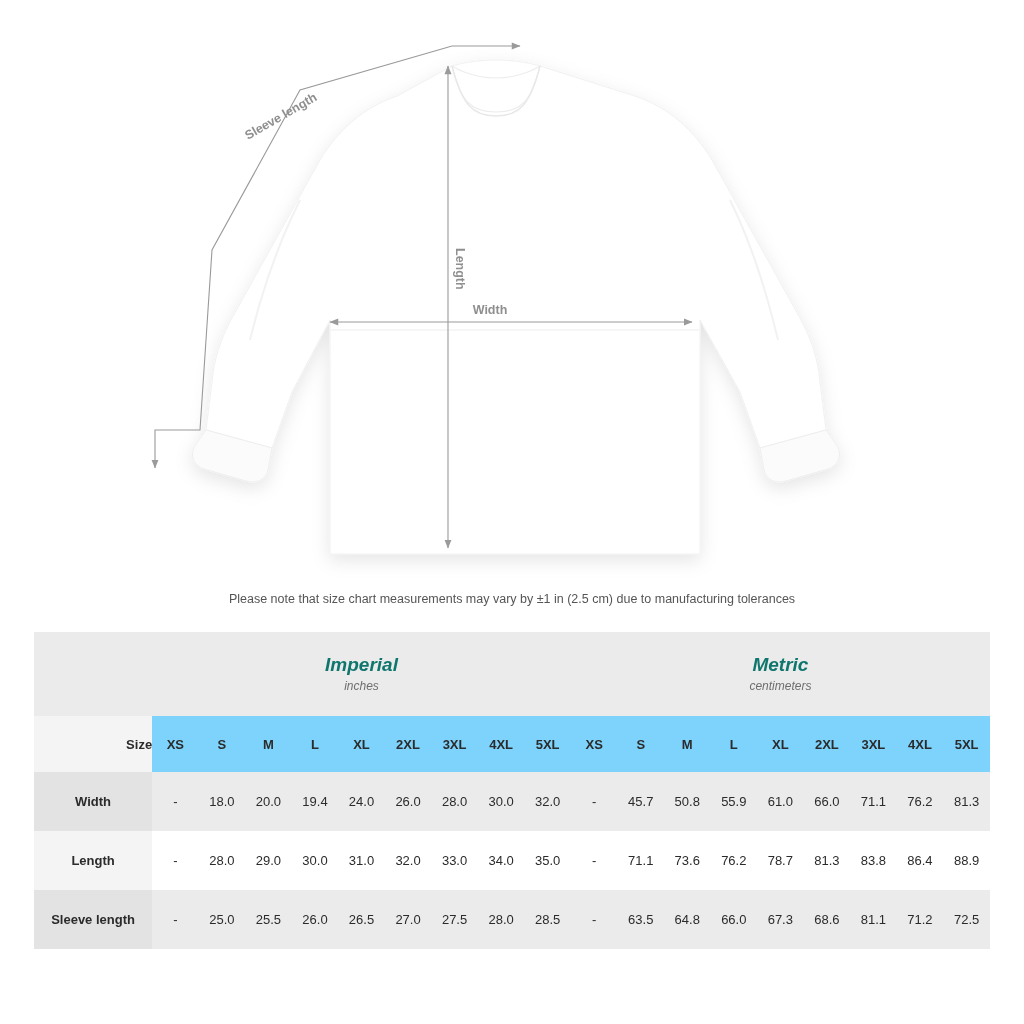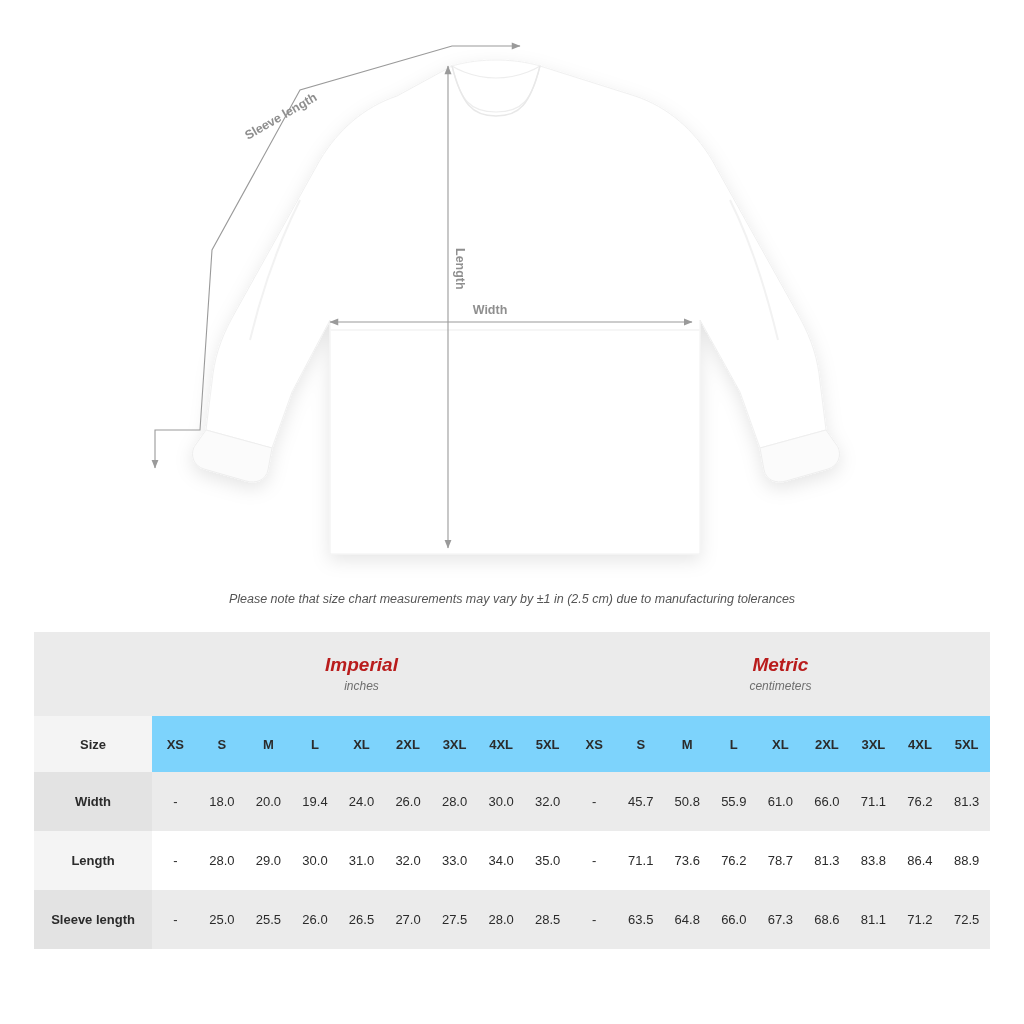--- a/index.html
+++ b/index.html
@@ -36,21 +36,20 @@
     text-align: center;
     font-size: 21px;
     font-weight: bold;
     color: #2b2b2b;
     margin: 0;
     padding: 0 20px;
   }
   .chart-subheading {
     text-align: center;
     font-size: 12.5px;
-    font-style: italic;
     color: #555555;
     margin: 12px 0 0 0;
     padding: 0 29px;
   }
 
   
   .table-wrap {
     margin: 26px 34px 0 34px;
   }
   table.size-table {
@@ -68,41 +67,42 @@
   }
   tr.group-row th {
     height: 84px;
     background: #ebebeb;
     vertical-align: middle;
   }
   .group-title {
     font-size: 19px;
     font-weight: bold;
     font-style: italic;
-    color: #b91c1c;
+    color: #0f766e;
     line-height: 1.25;
   }
   .group-unit {
     font-size: 12px;
     font-style: italic;
     color: #6e6e6e;
     font-weight: normal;
     line-height: 1.5;
   }
 
   tr.header-row th {
     height: 56px;
     background: #7dd3fc;
     font-size: 13px;
     font-weight: bold;
     color: #2b2b2b;
     vertical-align: middle;
   }
   tr.header-row th.rowlabel {
     background: #ffffff;
+    text-align: right;
   }
 
   tr.data-row td {
     height: 59px;
     vertical-align: middle;
     font-size: 13px;
   }
   tr.data-row.shade td {
     background: #ebebeb;
   }

